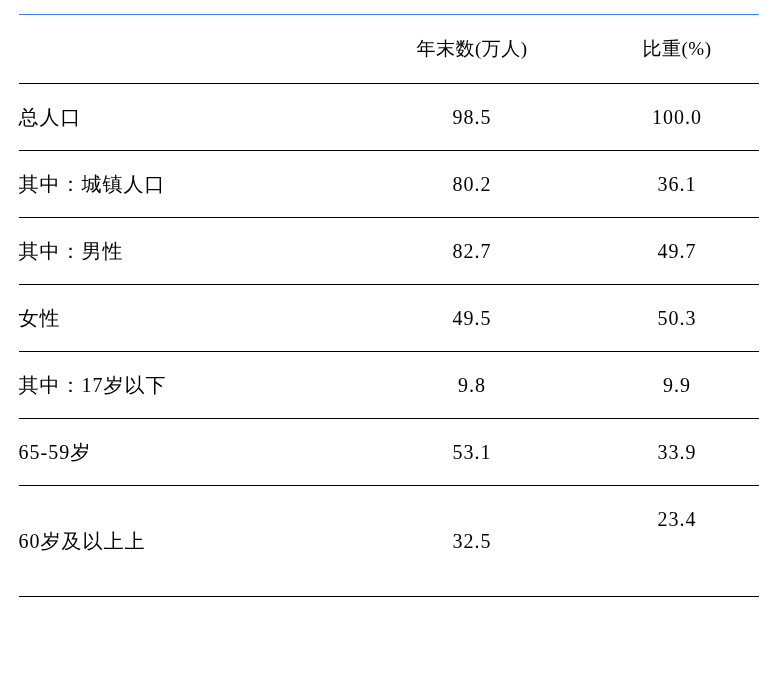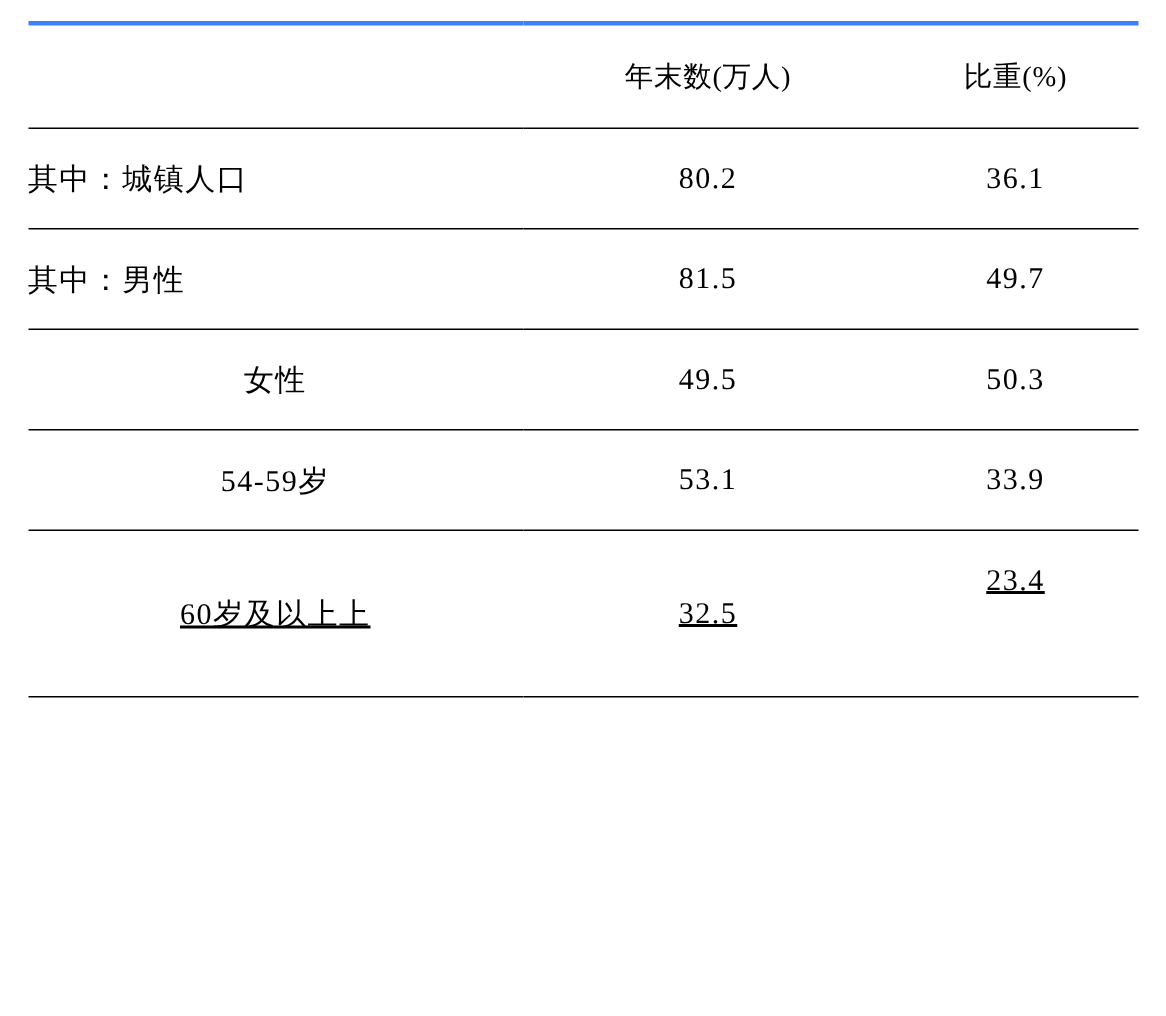--- a/index.html
+++ b/index.html
@@ -30,25 +30,24 @@
   table.pop-table col.c-val   { width: 247px; }
   table.pop-table col.c-pct   { width: 163px; }
 
   table.pop-table td {
     border: 0;
     border-top: 1px solid #000000;
     padding: 0;
     vertical-align: middle;
   }
   table.pop-table tr.head-row td {
-    border-top: 3px solid #3b82f6;
+    border-top: 1px solid #3b82f6;
   }
   table.pop-table tr:last-child td {
     border-bottom: 1px solid #000000;
-    text-decoration: underline;
   }
   
   td.sep-left {
     border-left: 1px solid #000000;
   }
 
   .cell-head {
     text-align: center;
     font-size: 19px;
     letter-spacing: 0.5px;
@@ -64,21 +63,21 @@
   }
 
   
   tr.head-row td { height: 68px; }
   tr.data-row td { height: 66px; }
   tr.tall-row  td { height: 110px; }
 
   
   .ind-0 { padding-left: 34px; }
   .ind-1 { padding-left: 48px; margin-top: 35px; }
-  .ind-2 { padding-left: 108px; text-align: center; }
+  .ind-2 { padding-left: 108px; }
 
   .num-inner { display: block; }
   .num-top { position: relative; top: -22px; }
 </style>
 </head>
 <body>
 
 <div class="sheet">
   <table class="pop-table">
     <colgroup>
@@ -86,43 +85,53 @@
       <col class="c-val">
       <col class="c-pct">
     </colgroup>
     <tbody>
       <tr class="head-row">
         <td class="cell-label"></td>
         <td class="cell-head sep-left">年末数(万人)</td>
         <td class="cell-head sep-left">比重(%)</td>
       </tr>
 
+      <tr class="data-row">
+        <td class="cell-label ind-0">总人口</td>
+        <td class="cell-num sep-left">98.5</td>
+        <td class="cell-num sep-left">100.0</td>
+      </tr>
 
       <tr class="data-row">
         <td class="cell-label ind-1">其中：城镇人口</td>
         <td class="cell-num sep-left">80.2</td>
         <td class="cell-num sep-left">36.1</td>
       </tr>
 
       <tr class="data-row">
         <td class="cell-label ind-1">其中：男性</td>
-        <td class="cell-num sep-left">81.5</td>
+        <td class="cell-num sep-left">82.7</td>
         <td class="cell-num sep-left">49.7</td>
       </tr>
 
       <tr class="data-row">
         <td class="cell-label ind-2">女性</td>
         <td class="cell-num sep-left">49.5</td>
         <td class="cell-num sep-left">50.3</td>
       </tr>
 
+      <tr class="data-row">
+        <td class="cell-label ind-1">其中：17岁以下</td>
+        <td class="cell-num sep-left">9.8</td>
+        <td class="cell-num sep-left">9.9</td>
+      </tr>
 
 
       <tr class="data-row">
-        <td class="cell-label ind-2">54-59岁</td>
+        <td class="cell-label ind-2">65-59岁</td>
         <td class="cell-num sep-left">53.1</td>
         <td class="cell-num sep-left">33.9</td>
       </tr>
 
       <tr class="tall-row">
         <td class="cell-label ind-2">60岁及以上上</td>
         <td class="cell-num sep-left">32.5</td>
         <td class="cell-num sep-left">
             <span class="num-inner num-top">23.4</span>
           </td>

